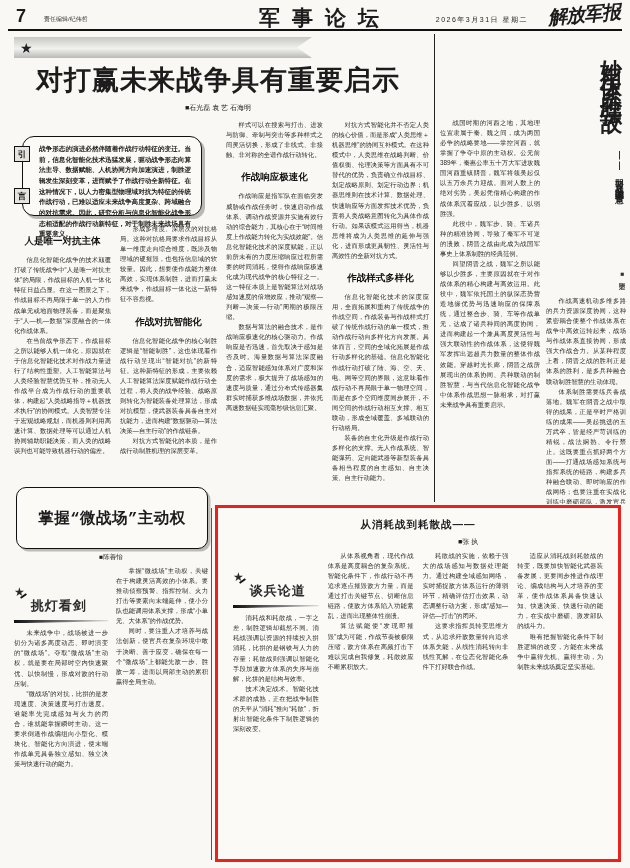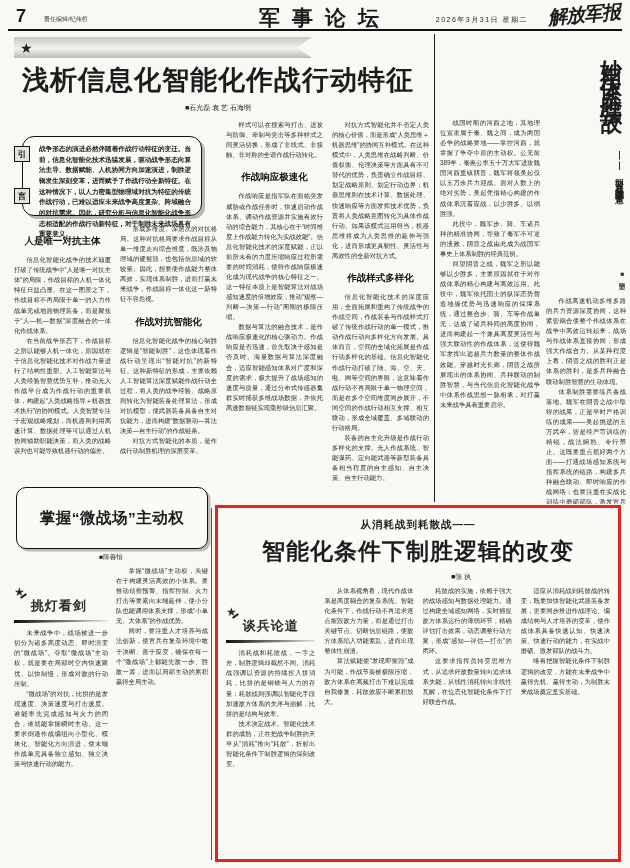--- a/index.html
+++ b/index.html
@@ -33,29 +33,29 @@
   .case-badge .l1{position:absolute;left:8px;top:4px;font-size:21px;font-weight:900;font-style:italic;color:#e9c86d;text-shadow:1px 1px 0 #5a4a12,-.5px -.5px 0 #fff4cf;letter-spacing:4px;}
   .case-badge .l2{position:absolute;left:28px;top:38px;font-size:21px;font-weight:900;font-style:italic;color:#dfe3e8;text-shadow:1px 1px 0 #40464d,-.5px -.5px 0 #ffffff;letter-spacing:4px;}
   .case-badge svg{position:absolute;right:2px;top:6px;}
   .tcol{position:absolute;overflow:hidden;font-size:6.3px;line-height:1.6;text-align:justify;color:#2a2a2a;}
   .vtitle-wrap{position:absolute;left:540px;top:42px;width:86px;height:250px;writing-mode:vertical-rl;display:flex;}
   .vtitle{font-size:22px;font-weight:900;letter-spacing:9px;margin-left:4px;}
   .vsub{font-size:8.5px;font-weight:600;margin-left:6px;padding-top:46px;letter-spacing:2px;}
   .vauthor{font-size:6.5px;padding-top:80px;color:#333;}
   
   .bl-box{position:absolute;left:16px;top:487px;width:190px;height:60px;border:1.5px solid #111;border-radius:10px;background:#fbfaf6;box-shadow:2.5px 2.5px 0 #bdbbb6;display:flex;align-items:center;justify-content:center;}
-  .bl-title{font-size:15.5px;font-weight:900;letter-spacing:.5px;}
+  .bl-title{font-size:15.5px;font-weight:900;letter-spacing:.5px;font-family:Liberation Mono, monospace;}
   .bl-author{position:absolute;left:16px;top:553px;width:190px;text-align:center;font-size:6.5px;}
   .badge-row{display:flex;align-items:center;gap:4px;margin:2px 0 3px;}
   .badge-star{font-size:12px;font-weight:900;}
   .badge-bolt{display:inline-block;width:7px;height:2px;background:#111;transform:rotate(-35deg);margin-left:-9px;margin-top:8px;}
   .badge-lbl{font-size:13px;font-weight:900;letter-spacing:1px;margin-top:28px;}
   .badge-rule{height:3.5px;background:linear-gradient(90deg,#111,#777 55%,#ddd);clip-path:polygon(0 0,100% 0,100% 45%,0 100%);margin-bottom:5px;}
   
-  .red-box{position:absolute;left:215px;top:505px;width:406px;height:357px;border:3.5px solid #e8231d;background:#fbfaf7;box-sizing:border-box;padding:6px 8px;}
+  .red-box{position:absolute;left:215px;top:505px;width:406px;height:357px;border:3.5px solid #e8231d;background:#fbfaf7;box-sizing:border-box;padding:6px 15px;}
   .red-kicker{text-align:center;font-size:10.5px;font-weight:900;margin-top:4px;letter-spacing:1px;}
   .red-title{text-align:center;font-size:23px;font-weight:900;letter-spacing:1px;margin-top:4px;}
   .red-author{font-size:7px;margin:5px 0 4px 225px;}
   .red-cols{display:flex;gap:9px;height:246px;overflow:hidden;}
   .red-col{width:92px;overflow:hidden;font-size:6.3px;line-height:1.6;text-align:justify;color:#2a2a2a;}
   .red-col p{margin:0;text-indent:2em;}
 </style>
 </head>
 <body>
 
@@ -65,21 +65,21 @@
   <div class="editor">责任编辑/纪伟哲</div>
   <div class="section-title">军事论坛</div>
   <div class="date">2026年3月31日 星期二</div>
   <div class="masthead">解放军报</div>
   <div class="head-rule"></div>
 
   <div class="banner">
     <span class="star">★</span>
   </div>
 
-  <div class="headline">浅析信息化智能化作战行动特征</div>
+  <div class="headline">对打赢未来战争具有重要启示</div>
   <div class="byline">■石光磊  袁  艺  石海明</div>
 
   <div class="cols">
     <div class="col pad-top">
       <div class="subhead">人是唯一对抗主体</div>
       <div>
           <p>信息化智能化战争的技术颠覆打破了传统战争中“人是唯一对抗主体”的局限，作战目标的人机一体化特征日益凸显。在这一图景之下，作战目标不再局限于单一的人力作战单元或地面物理装备，而是聚焦于“人—机—数据”深度融合的一体化作战体系。</p>
           <p>在当前战争形态下，作战目标之所以能够人机一体化，原因就在于信息化智能化技术对作战力量进行了结构性重塑。人工智能算法与人类经验智慧优势互补，推动无人作战平台成为作战行动的重要载体，构建起“人类战略指导＋机器技术执行”的协同模式。人类智慧专注于宏观战略规划，而机器则利用高速计算、数据处理等可以通过人机协同辅助职能决策，而人类的战略误判也可能导致机器行动的偏差。</p>
         </div>
     </div>
@@ -160,21 +160,20 @@
   </div>
   <div class="tcol" style="left:116px;top:566px;width:92px;height:292px;">
       <p>掌握“微战场”主动权，关键在于构建灵活高效的小体系。要推动侦察预警、指挥控制、火力打击等要素向末端延伸，使小分队也能调用体系支撑，形成“小单元、大体系”的作战优势。</p>
       <p>同时，要注重人才培养与战法创新，使官兵在复杂环境中敢于决断、善于应变，确保在每一个“微战场”上都能先敌一步、胜敌一筹，进而以局部主动的累积赢得全局主动。</p>
     </div>
 
   <div class="vdiv" style="left:211px;top:508px;height:352px;background:#555;"></div>
 
   <div class="red-box">
     <div class="red-kicker">从消耗战到耗散战——</div>
-    <div class="red-title">智能化条件下制胜逻辑的改变</div>
     <div class="red-author">■张  执</div>
     <div class="red-cols">
       <div class="red-col">
         <div class="badge-row">
           <span class="badge-star">★</span>
             <span class="badge-bolt"></span>
           <span class="badge-lbl">谈兵论道</span>
         </div>
         <div class="badge-rule"></div>
         <div>

